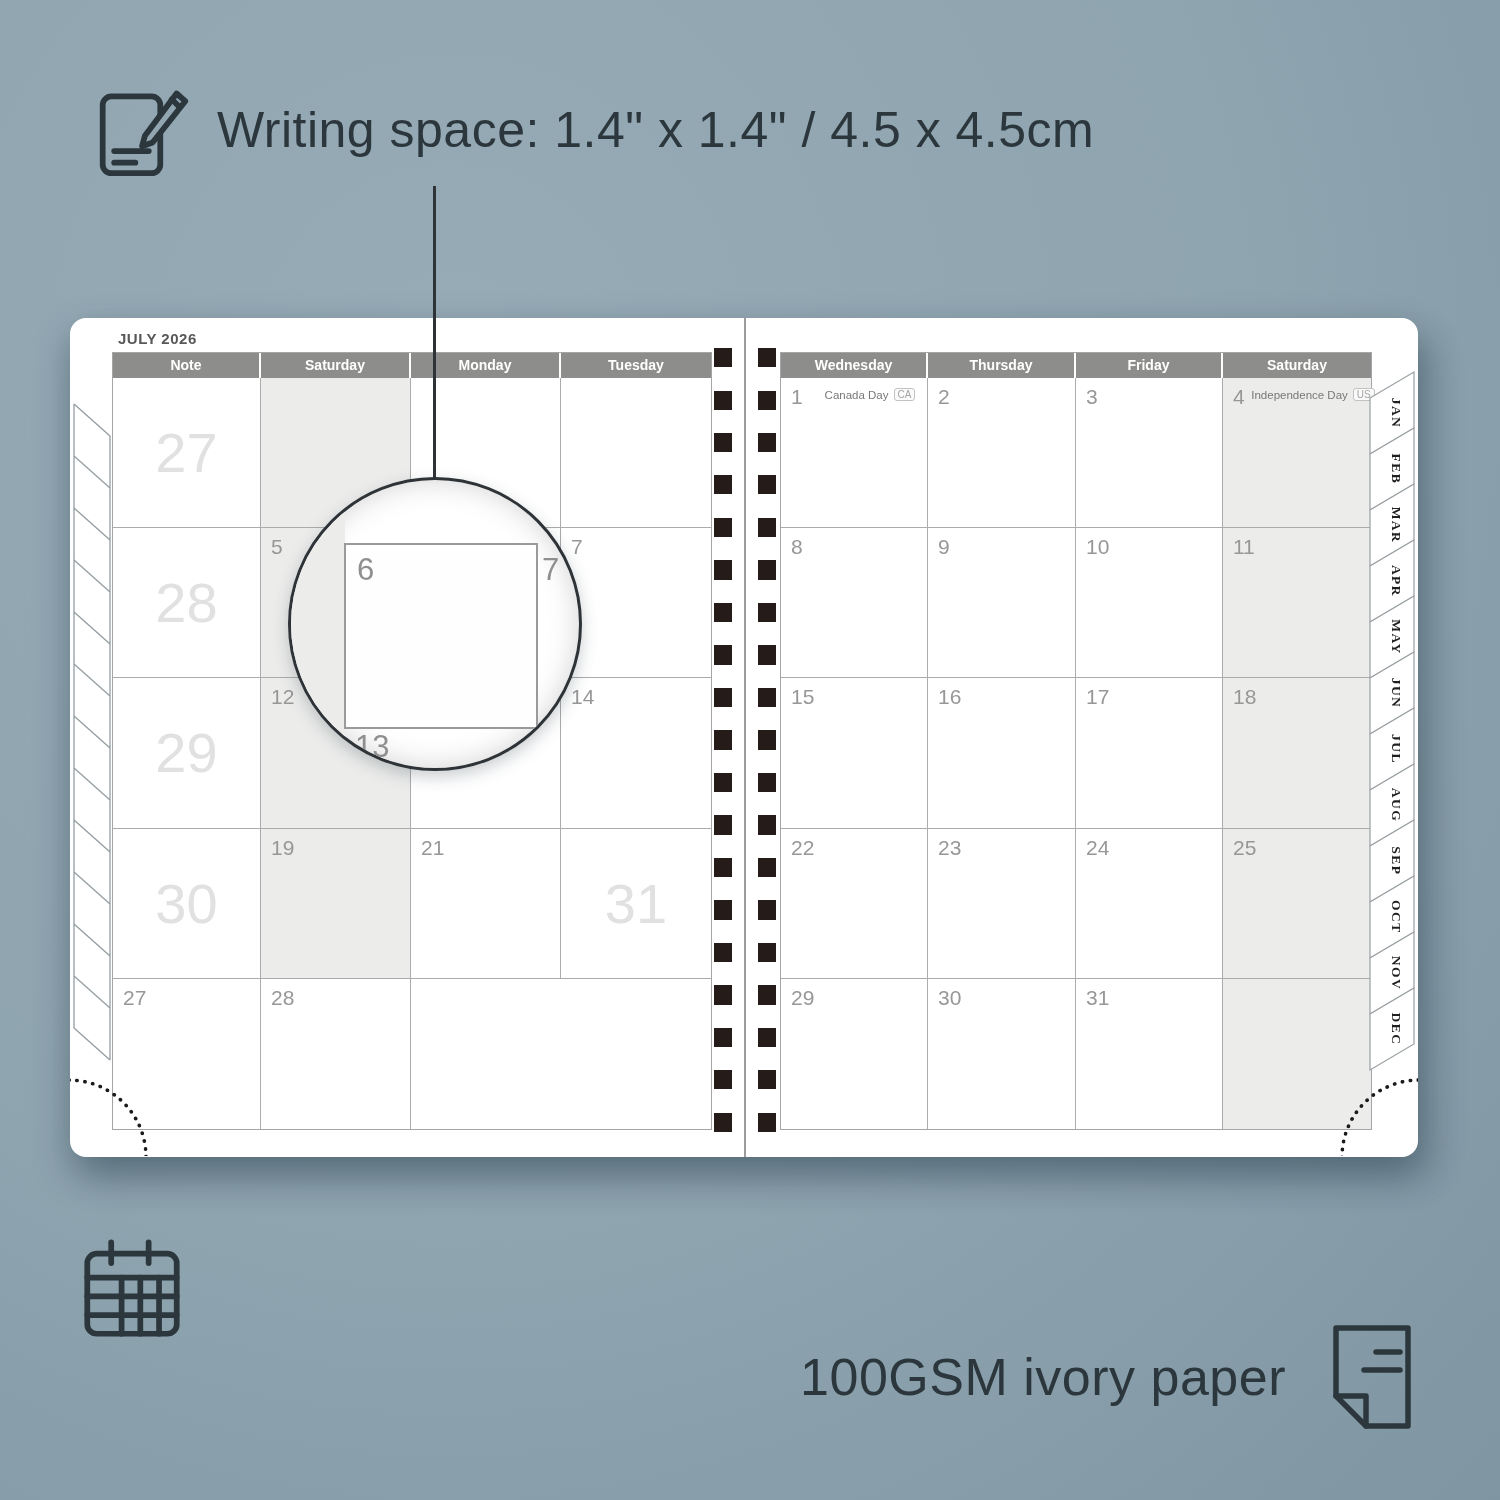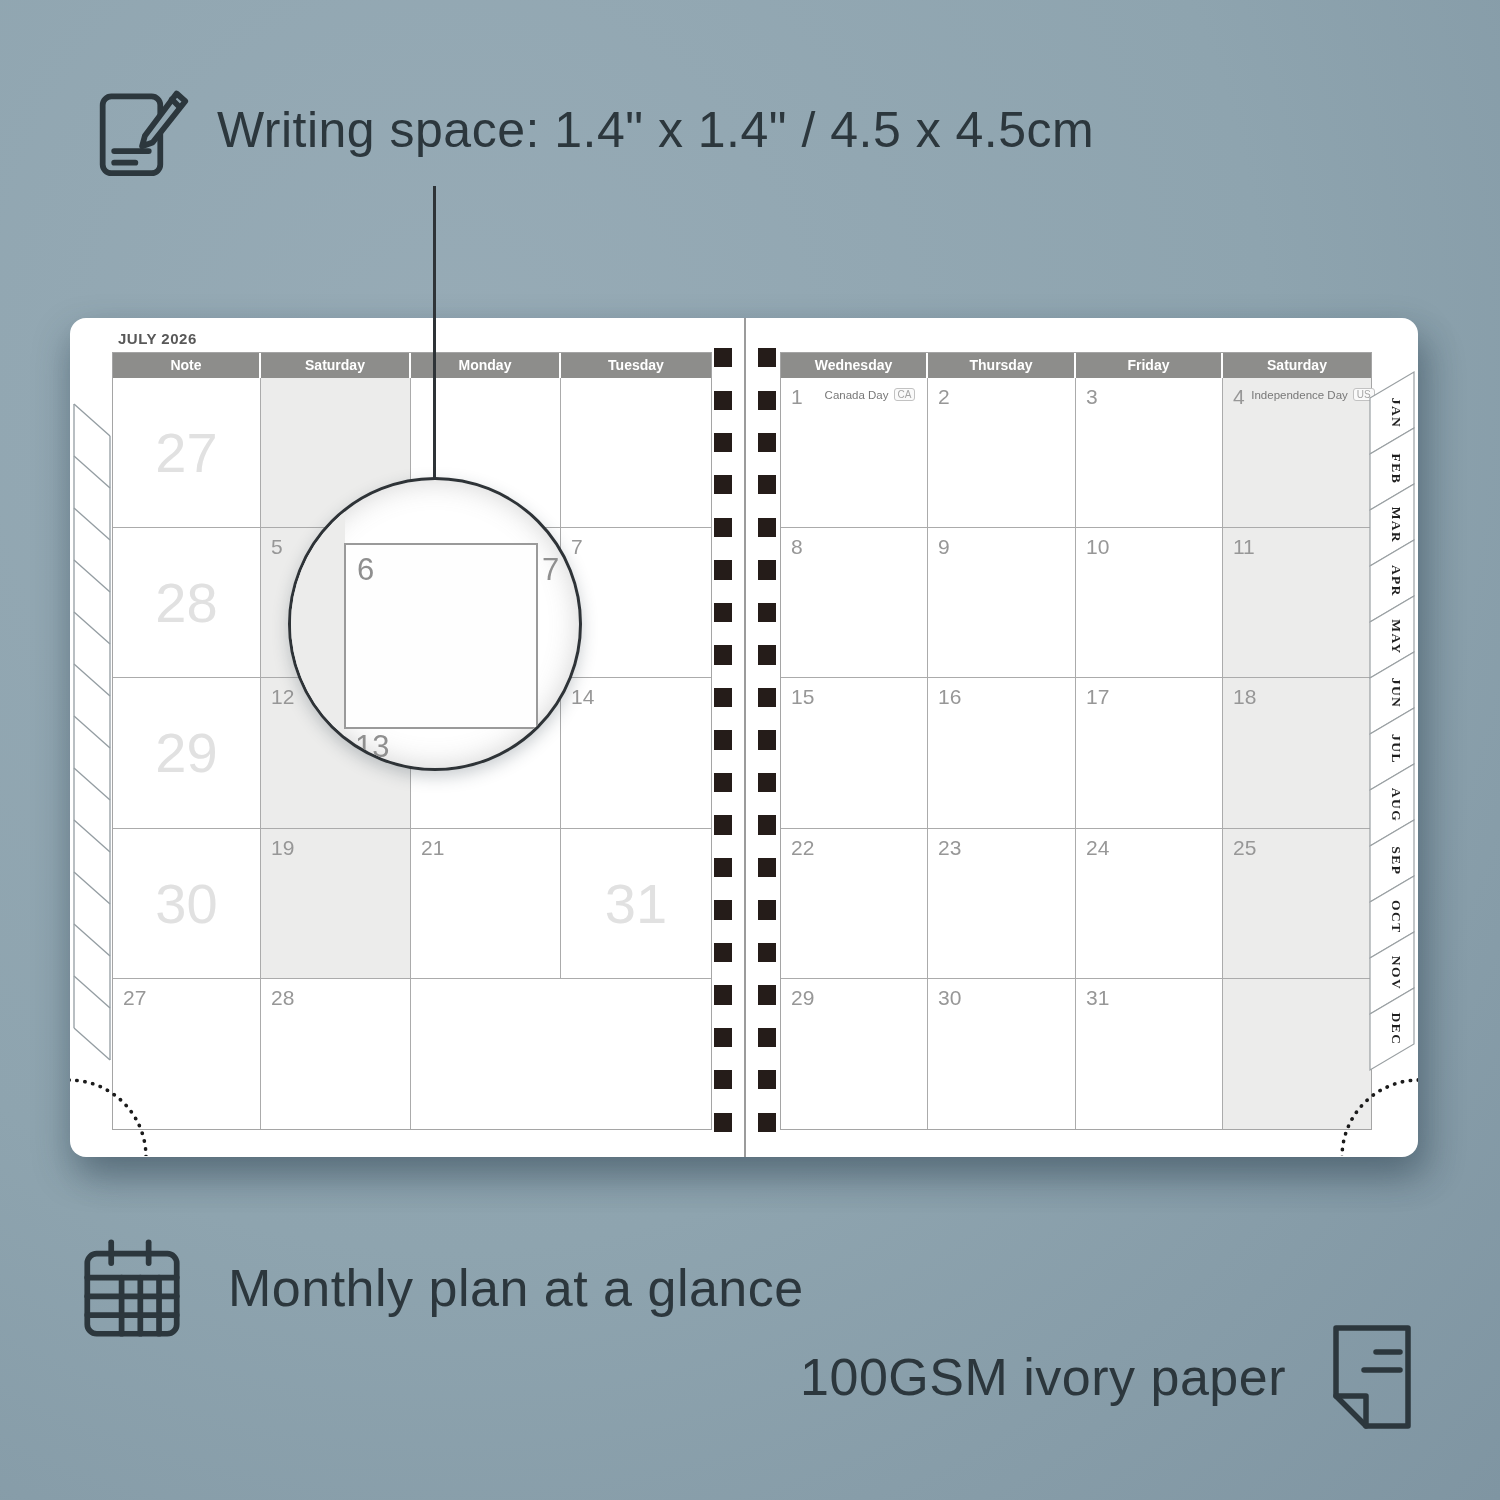--- a/index.html
+++ b/index.html
@@ -236,21 +236,20 @@
       <rect x="7" y="17" width="86" height="77" rx="9"></rect>
       <line x1="30" y1="6" x2="30" y2="26"></line>
       <line x1="66" y1="6" x2="66" y2="26"></line>
       <line x1="40" y1="40" x2="40" y2="94"></line>
       <line x1="58" y1="40" x2="58" y2="94"></line>
       <line x1="76" y1="40" x2="76" y2="94"></line>
       <line x1="7" y1="40" x2="93" y2="40"></line>
       <line x1="7" y1="58" x2="93" y2="58"></line>
       <line x1="7" y1="76" x2="93" y2="76"></line>
     </svg>
-    <span class="anno-text">Monthly plan at a glance</span>
   </div>
 
   <div class="abs anno anno-paper">
     <span class="anno-text">100GSM ivory paper</span>
     <svg class="icon-svg" width="96" height="110" viewBox="0 0 96 110" fill="none" stroke="#2c373d" stroke-width="5.5" stroke-linecap="round" stroke-linejoin="round">
       <path d="M12,6 H84 V104 H42 L12,74 Z"></path>
       <path d="M12,74 L42,74 L42,104"></path>
       <line x1="52" y1="30" x2="76" y2="30"></line>
       <line x1="40" y1="48" x2="76" y2="48"></line>
     </svg>

